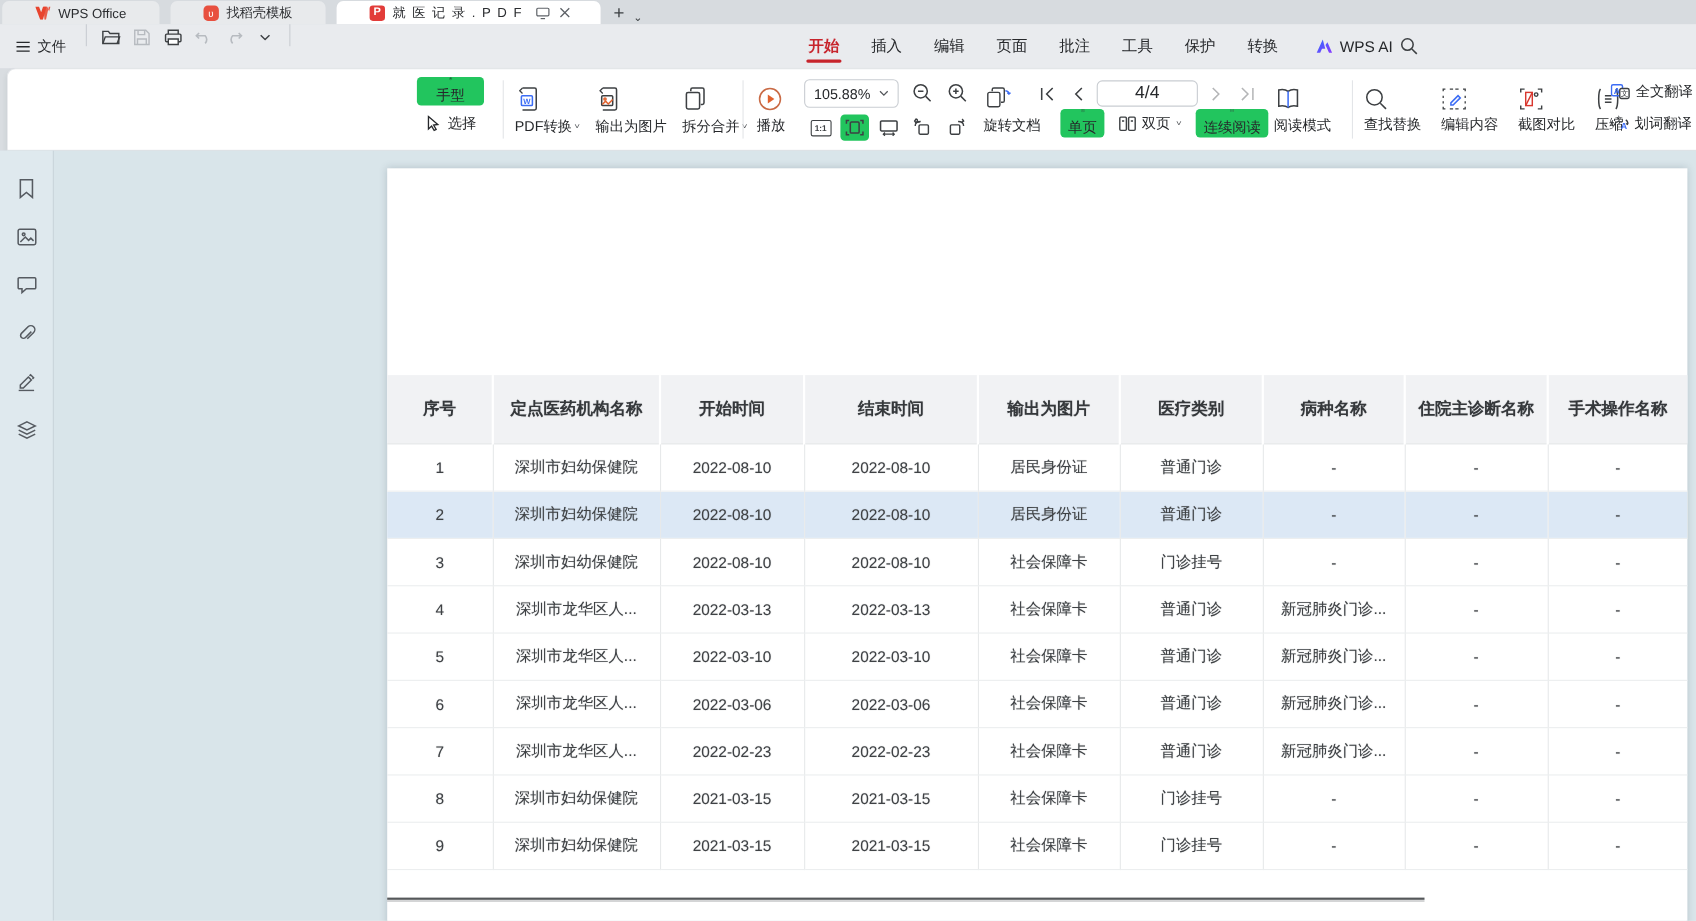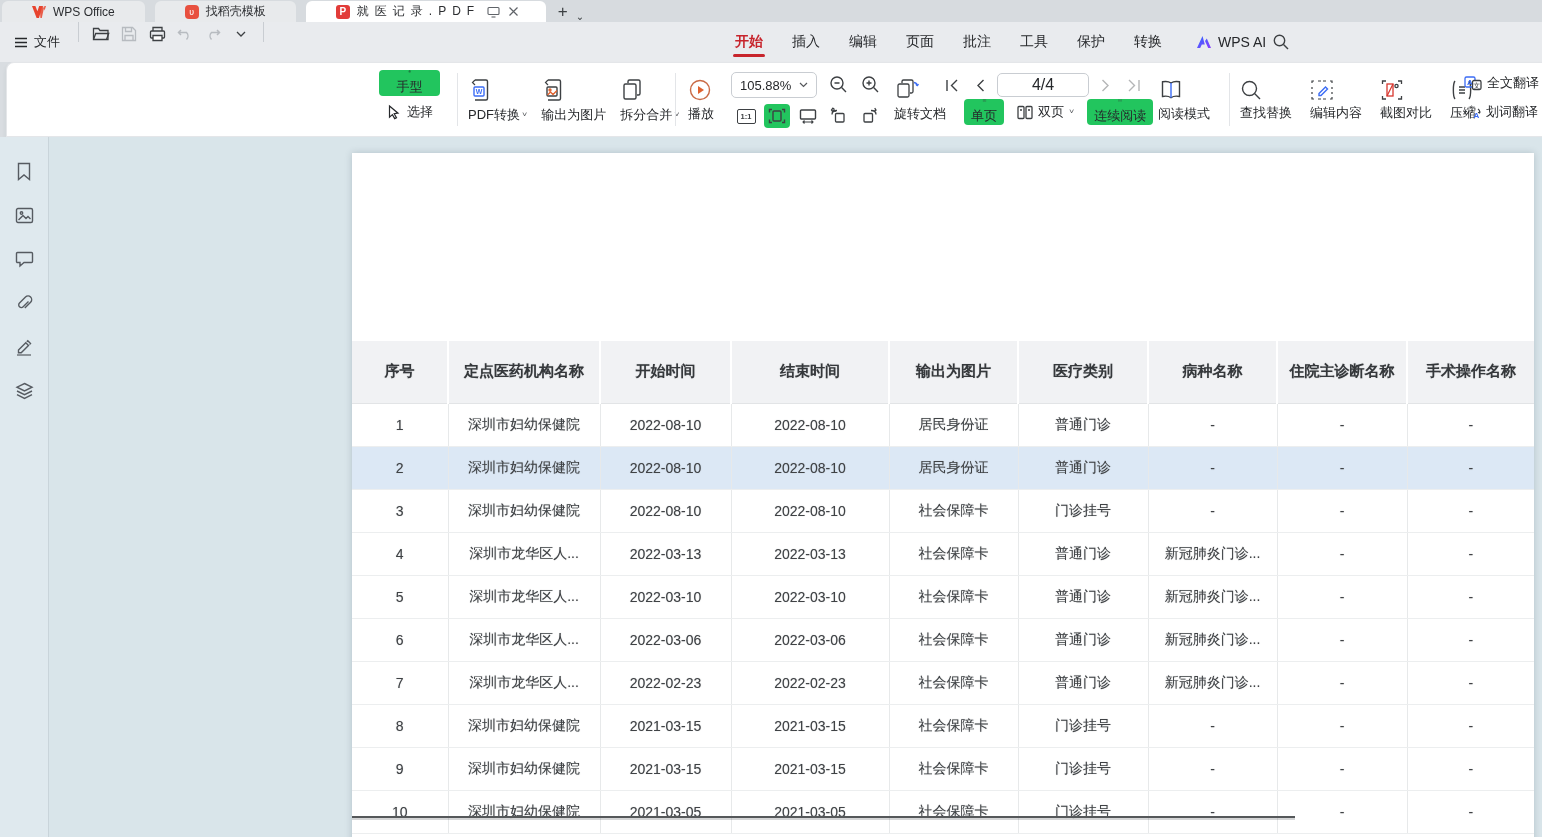--- a/index.html
+++ b/index.html
@@ -612,28 +612,17 @@
             <td>9</td>
             <td>深圳市妇幼保健院</td>
             <td>2021-03-15</td>
             <td>2021-03-15</td>
             <td>社会保障卡</td>
             <td>门诊挂号</td>
             <td>-</td>
             <td>-</td>
             <td>-</td>
           </tr>
-          <tr>
-            <td>10</td>
-            <td>深圳市妇幼保健院</td>
-            <td>2021-03-05</td>
-            <td>2021-03-05</td>
-            <td>社会保障卡</td>
-            <td>门诊挂号</td>
-            <td>-</td>
-            <td>-</td>
-            <td>-</td>
-          </tr>
         </tbody>
     </table>
     <div class="t-bottom"></div>
   </div>
 </div>
 
 </body></html>

